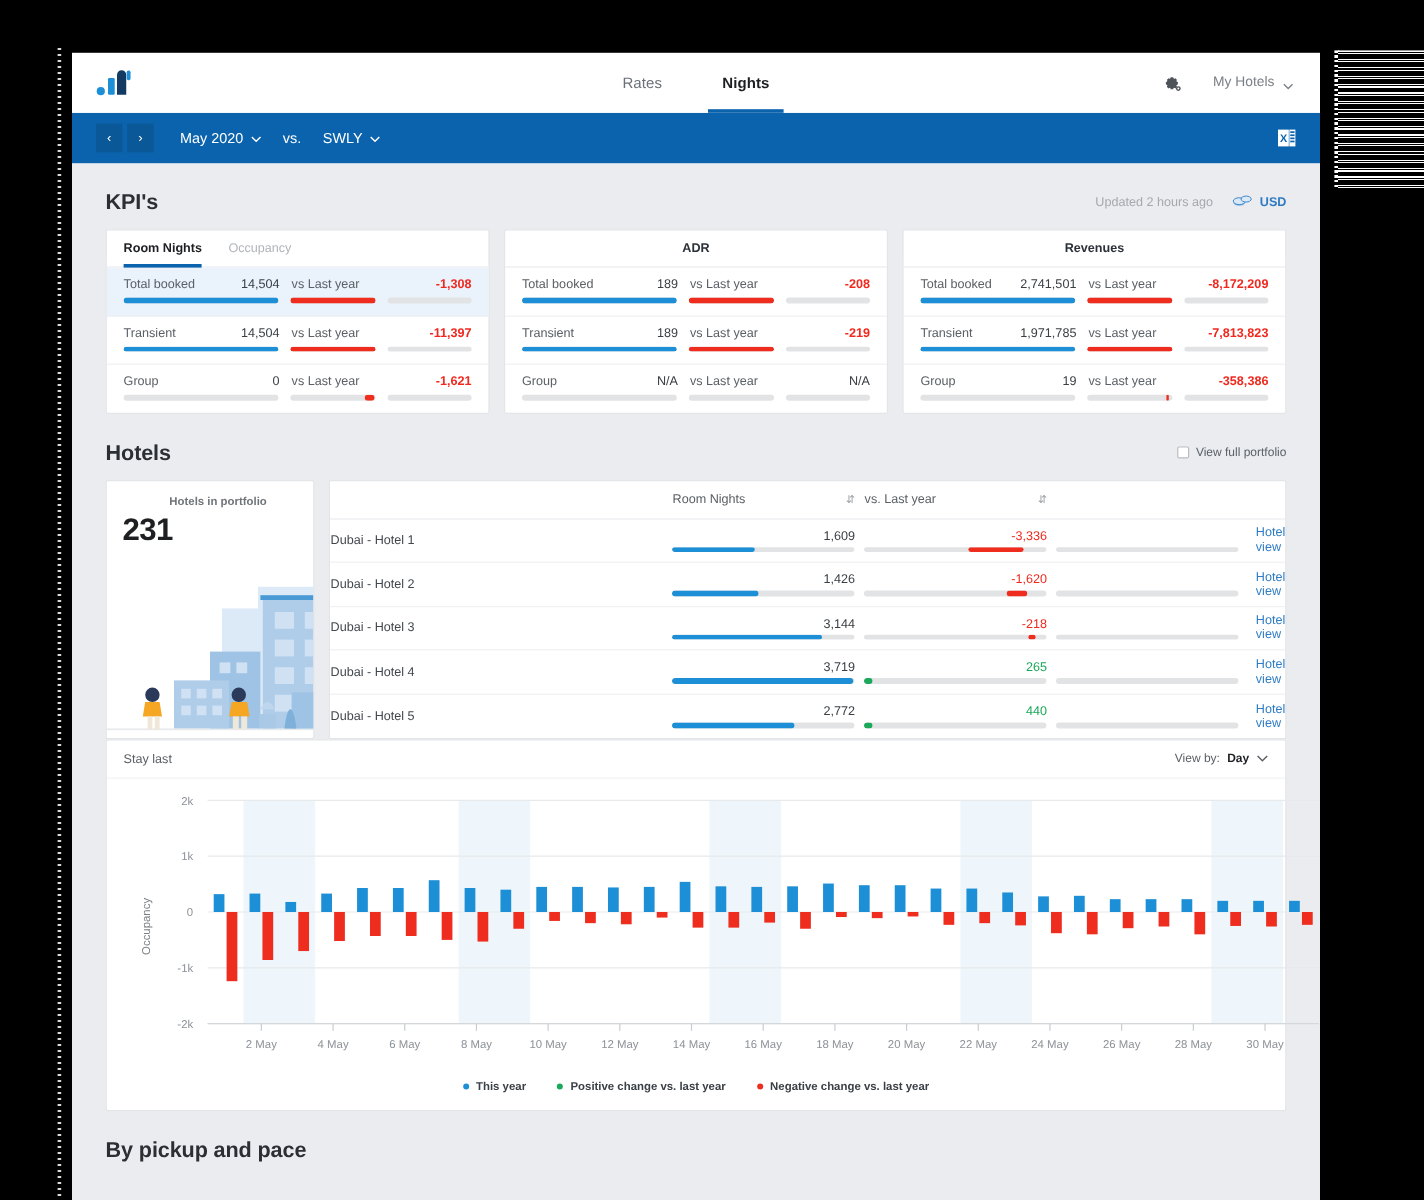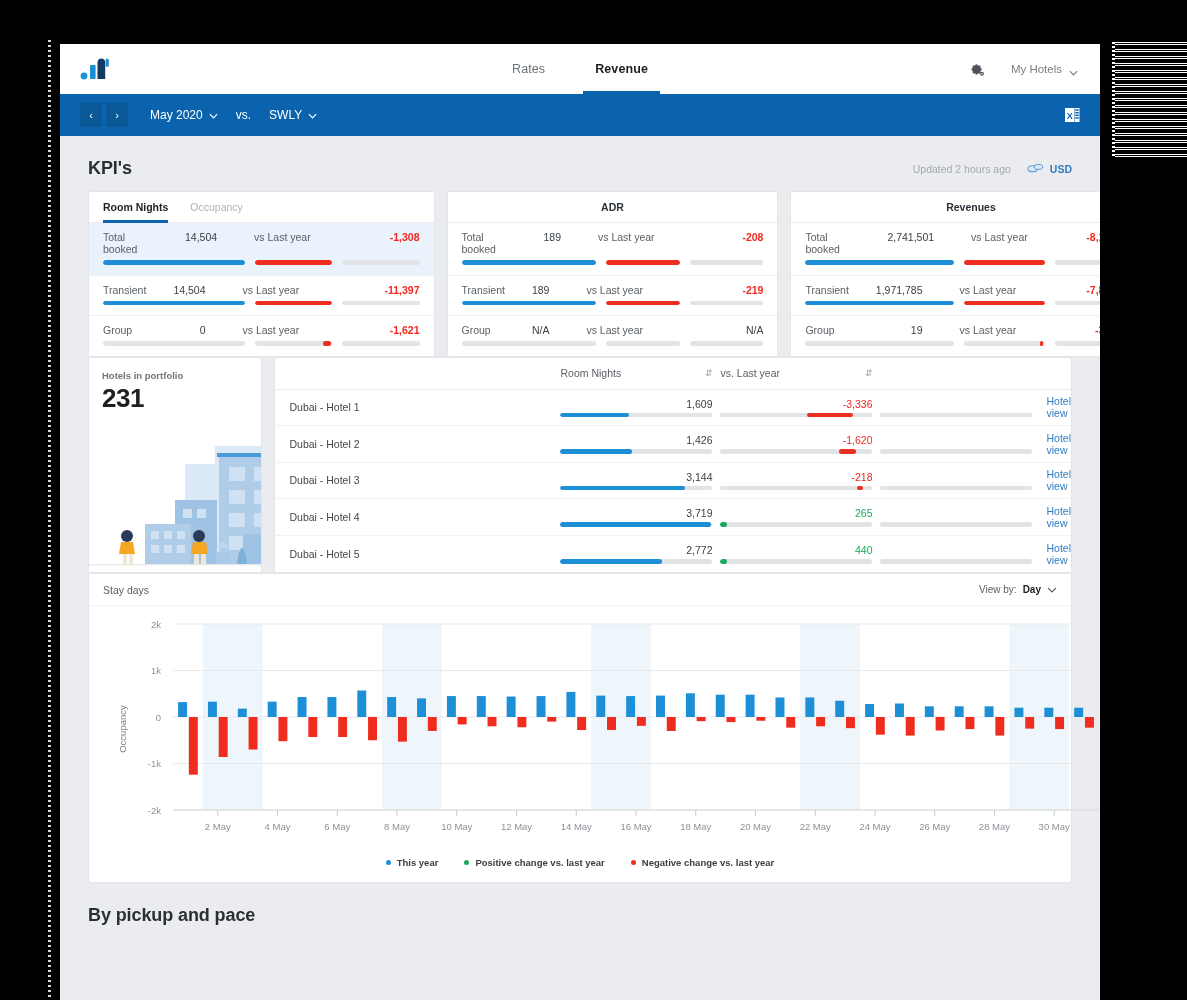--- a/index.html
+++ b/index.html
@@ -83,47 +83,47 @@
   .kpi-tab { font-size:10.5px; color:#b0b4b8; height:31px; display:flex; align-items:center;
     position:relative; cursor:pointer;}
   .kpi-tab.active { color:#1d1f22; font-weight:bold; }
   .kpi-tab.active::after { content:""; position:absolute; left:0; right:0; bottom:0; height:2.5px; background:#0b63ad;}
   .kpi-title { height:31px; display:flex; align-items:center; justify-content:center;
     font-size:10.5px; font-weight:bold; color:#2b3138; border-bottom:1px solid #ececee;}
   .kpi-body { padding:0; }
   .kpi-line { padding:8px 14px 10px 14px; border-bottom:1px solid #f0f1f2; }
   .kpi-line:last-child { border-bottom:none; }
   .kpi-line.highlight { background:#eaf2fb; }
-  .kpi-toprow { display:flex; align-items:baseline; font-size:10.5px;gap:27px; }
+  .kpi-toprow { display:flex; align-items:baseline; font-size:10.5px; }
   .kpi-lab { color:#5a6066; }
   .kpi-val { margin-left:auto; color:#3a4046; }
   .kpi-vs { width:88px; padding-left:10px; color:#5a6066; }
   .kpi-delta { width:72px; text-align:right; }
   .kpi-delta.neg { color:#f0281e; font-weight:bold; }
   .kpi-delta.na { color:#3a4046; font-weight:normal; }
   .kpi-bars { display:flex; gap:10px; margin-top:5px; align-items:center;}
   .bar-track { height:4.5px; border-radius:3px; background:#e2e3e5; position:relative; overflow:hidden;}
   .bar-a { flex:1.45; }
   .bar-b { flex:.79; }
   .bar-c { flex:.79; }
   .bar-fill { position:absolute; top:0; bottom:0; border-radius:3px; }
   .fill-blue { background:#1d8fd6; left:0; }
   .fill-red  { background:#ee2d1f; }
 
   
   .hotels-row { display:flex; gap:12px; }
   .portfolio-card { width:318px; background:#fff; border:1px solid #e3e5e8; border-radius:2px;
     padding:12px 0 0 13px; position:relative; overflow:hidden; }
-  .port-lab { font-size:9.5px; font-weight:bold; color:#70757a; }
+  .port-lab { font-size:9.5px; font-weight:bold; color:#70757a;text-align:center; }
   .port-num { font-size:26px; font-weight:bold; color:#1d1f22; margin-top:2px; letter-spacing:-.5px;}
   .illus { position:absolute; left:0; right:0; bottom:0; height:160px; }
   .hotel-table { flex:1; background:#fff; border:1px solid #e3e5e8; border-radius:2px; }
   .ht-head { display:flex; align-items:center; height:32px; border-bottom:1px solid #ececee;
     font-size:10.5px; color:#5a6066; }
-  .ht-name { width:285px; padding-left:14px; }
+  .ht-name { width:285px; }
   .ht-col1 { width:160px; display:flex; align-items:center; justify-content:space-between; padding-right:8px;}
   .ht-col2 { width:160px; display:flex; align-items:center; justify-content:space-between; padding-right:8px;}
   .ht-act  { flex:1; }
   .sorticon { font-size:9px; color:#9aa0a6; line-height:1; cursor:pointer; }
   .ht-row { display:flex; align-items:center; height:36.5px; border-bottom:1px solid #f0f1f2;
      font-size:10.5px; color:#42484e; }
   .ht-row:last-child { border-bottom:none; }
   .ht-cell-bar { width:160px; padding-right:8px; }
   .ht-num { text-align:right; font-size:10.5px; color:#3a4046; margin-bottom:3px; }
   .ht-num.neg { color:#f0281e; }
@@ -163,21 +163,21 @@
         <svg width="30" height="22" viewBox="0 0 30 22">
           <circle cx="4" cy="18" r="3.4" fill="#1d8fd6"></circle>
           <rect x="10" y="7" width="5.6" height="14" rx="1" fill="#1d8fd6"></rect>
           <path d="M17.5 21 V4.5 C17.5 2 19.3 0.6 21.3 0.6 C23.4 0.6 25.2 2 25.2 4.6 V21 Z" fill="#123a63"></path>
           <rect x="25.6" y="0.8" width="3.2" height="8" rx="1.4" fill="#1d8fd6"></rect>
         </svg>
       </div>
 
       <div class="nav-tabs">
         <div class="nav-tab">Rates</div>
-        <div class="nav-tab active">Revenue</div>
+        <div class="nav-tab active">Nights</div>
       </div>
 
       <div class="nav-right">
         <span class="gear">
           <svg width="18" height="18" viewBox="0 0 20 20" fill="#4e5259">
             <path d="M10 6.2a3.1 3.1 0 100 6.2 3.1 3.1 0 000-6.2zm0 4.6a1.5 1.5 0 110-3 1.5 1.5 0 010 3z"></path>
             <path d="M16.2 9.3l-1-.2a5 5 0 00-.4-1l.6-.8-1.6-1.6-.8.6a5 5 0 00-1-.4l-.2-1H9.5l-.2 1a5 5 0 00-1 .4l-.8-.6-1.6 1.6.6.8a5 5 0 00-.4 1l-1 .2v2.3l1 .2c.1.35.24.68.4 1l-.6.8 1.6 1.6.8-.6c.32.16.65.3 1 .4l.2 1h2.3l.2-1c.35-.1.68-.24 1-.4l.8.6 1.6-1.6-.6-.8c.16-.32.3-.65.4-1l1-.2V9.3z"></path>
             <circle cx="16.6" cy="15.3" r="2.2"></circle>
               <circle cx="16.6" cy="15.3" r=".9" fill="#fff"></circle>
           </svg>
@@ -414,20 +414,29 @@
         <span class="bar-track bar-b">
           <span class="bar-fill fill-red" style="left:93%;width:4%"></span>
         </span>
         <span class="bar-track bar-c"></span>
       </div>
     </div>
             </div>
           </div>
         </div>
 
+      <div class="sec-head">
+        <div class="sec-title">Hotels</div>
+        <div class="sec-right">
+          <label class="chk">
+            <span class="chkbox"></span>
+            <span>View full portfolio</span>
+          </label>
+        </div>
+      </div>
 
       <div class="hotels-row">
         <div class="portfolio-card">
           <div class="port-lab">Hotels in portfolio</div>
           <div class="port-num">231</div>
           <div class="illus">
             <svg width="316" height="160" viewBox="0 0 316 160">
               <rect x="0" y="152" width="316" height="1.5" fill="#e8eaec"></rect>
               <rect x="218" y="10" width="34" height="142" fill="#dce9f7"></rect>
               <rect x="206" y="22" width="20" height="130" fill="#dce9f7"></rect>
@@ -601,21 +610,21 @@
     </div>
     <div class="ht-link">Hotel view</div>
               </div>
             </div>
         </div>
       </div>
 
 
       <div class="chart-card">
         <div class="chart-head">
-          <span>Stay days</span>
+          <span>Stay last</span>
           <div class="viewby">
             <span>View by:</span>
             <b>Day</b>
             <span>
               <svg width="10" height="6" viewBox="0 0 10 6">
                   <path d="M1 1l4 4 4-4" stroke="#5a6066" stroke-width="1.2" fill="none"></path>
                 </svg>
             </span>
           </div>
         </div>

